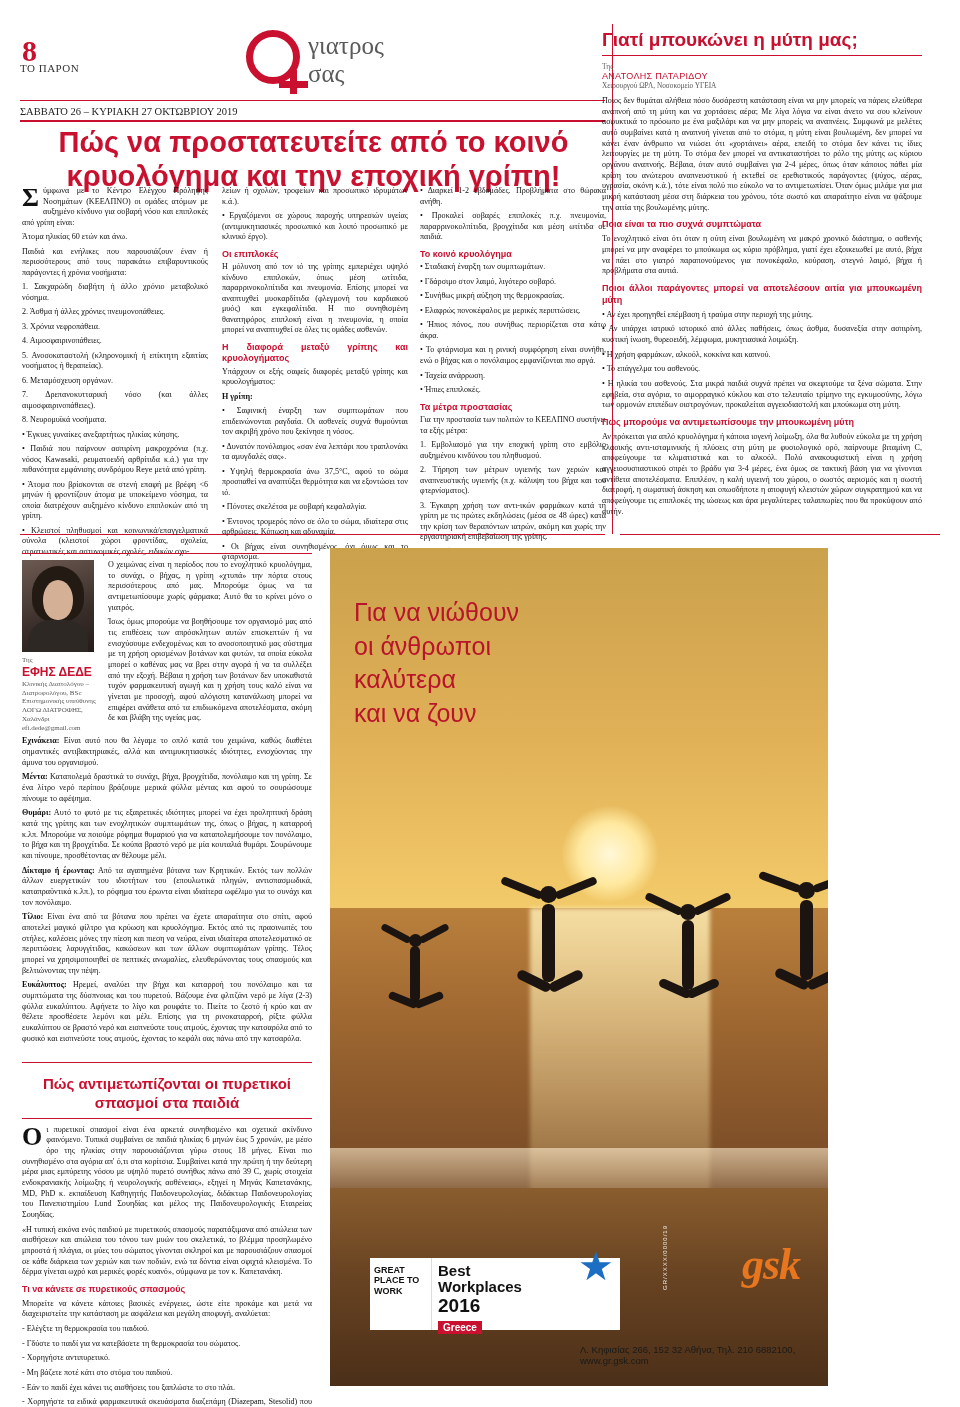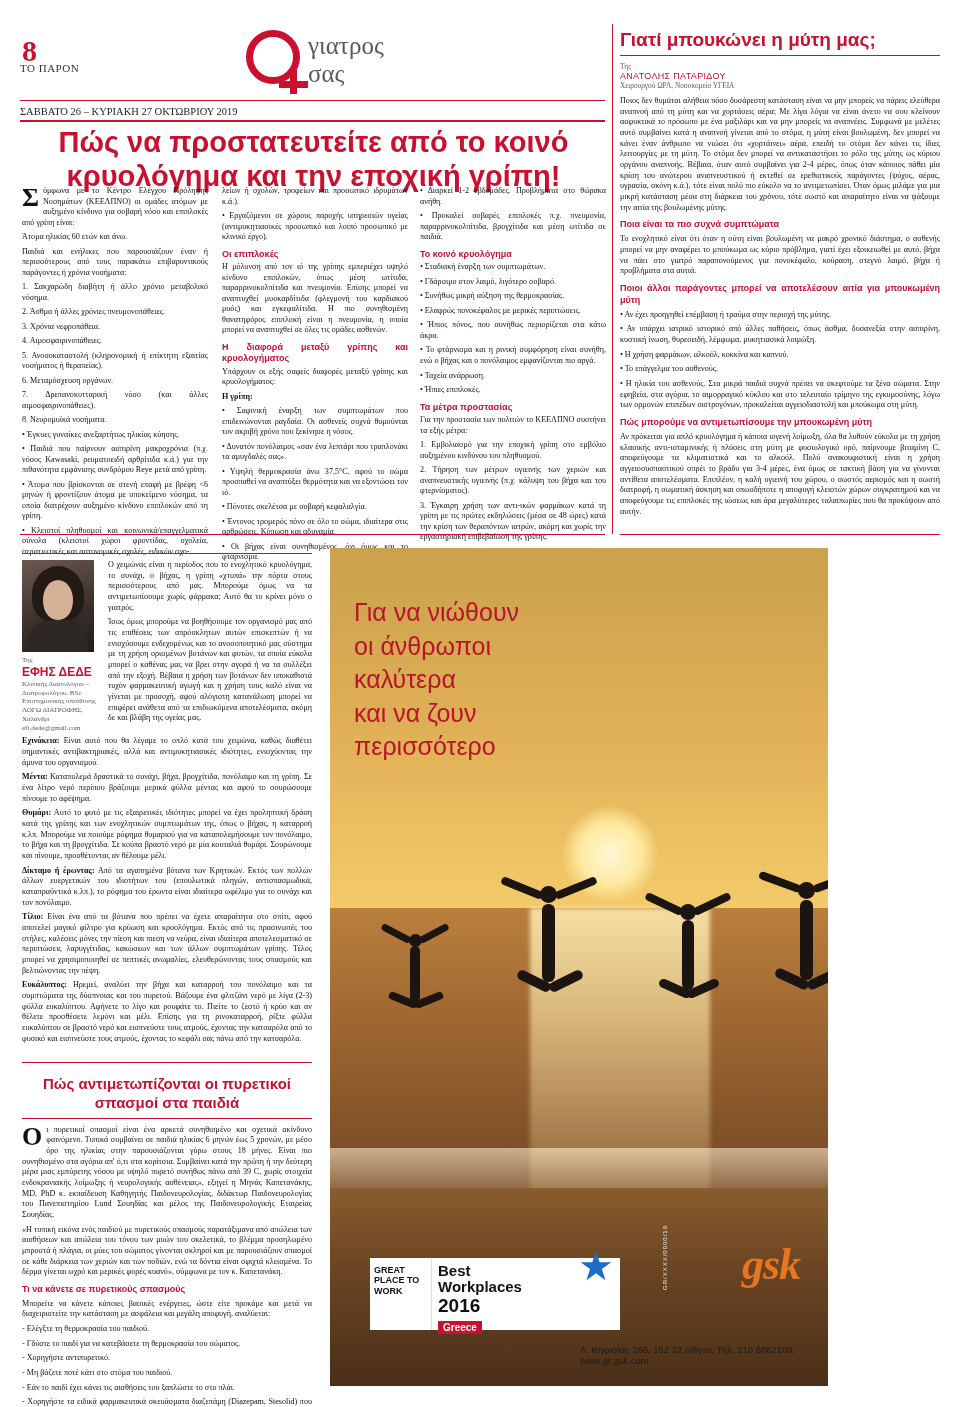--- a/index.html
+++ b/index.html
@@ -27,21 +27,21 @@
   .col p{margin:0 0 4px 0;}
   .col .sub{font-weight:bold;color:#c9102f;font-family:"Liberation Sans",sans-serif;font-size:9px;margin:6px 0 3px;line-height:1.2;}
   .col .lead{font-weight:bold;}
   .dropcap{float:left;font-size:26px;line-height:20px;font-weight:bold;padding:2px 4px 0 0;font-family:"Liberation Serif",serif;}
 
   #col1{left:22px;top:186px;width:186px;}
   #col2{left:222px;top:186px;width:186px;}
   #col3{left:420px;top:186px;width:186px;}
 
   
-  .rbox{position:absolute;left:620px;top:30px;width:320px;}
+  .rbox{position:absolute;left:602px;top:30px;width:320px;}
   .rbox .rtitle{font-size:19px;font-weight:bold;color:#c9102f;font-family:"Liberation Sans",sans-serif;line-height:1.1;}
   .rbox .rline{height:1px;background:#c9102f;margin:4px 0 6px;}
   .byline-lbl{font-size:7.5px;color:#666;font-family:"Liberation Serif",serif;}
   .byline-name{font-size:9px;font-weight:normal;color:#c9102f;font-family:"Liberation Sans",sans-serif;letter-spacing:.3px;}
   .byline-role{font-size:7.3px;color:#555;font-family:"Liberation Serif",serif;}
   .rbody{font-family:"Liberation Serif",serif;font-size:8.1px;line-height:1.32;text-align:justify;color:#111;margin-top:6px;}
   .rbody p{margin:0 0 4px;}
   .rbody .sub{font-weight:bold;color:#c9102f;font-family:"Liberation Sans",sans-serif;font-size:9px;margin:6px 0 3px;}
 
   
@@ -274,21 +274,20 @@
     <div class="figure" style="left:428px;top:330px;width:44px;height:8px;transform:rotate(20deg);border-radius:4px;"></div>
     <div class="figure" style="left:482px;top:330px;width:44px;height:8px;transform:rotate(-20deg);border-radius:4px;"></div>
     <div class="figure" style="left:444px;top:426px;width:36px;height:10px;transform:rotate(25deg);border-radius:5px;"></div>
     <div class="figure" style="left:476px;top:426px;width:36px;height:10px;transform:rotate(-25deg);border-radius:5px;"></div>
 
     <div class="adtext">
       <div>Για να νιώθουν</div>
       <div>οι άνθρωποι</div>
       <div>καλύτερα</div>
       <div>και να ζουν</div>
-      <div>περισσότερο</div>
     </div>
 
     <div class="gptw">
       <div class="left">GREAT PLACE TO WORK</div>
       <div class="right">
         <div class="best">Best</div>
         <div class="best">Workplaces</div>
         <div class="year">2016</div>
         <div class="greece">Greece</div>
       </div>

